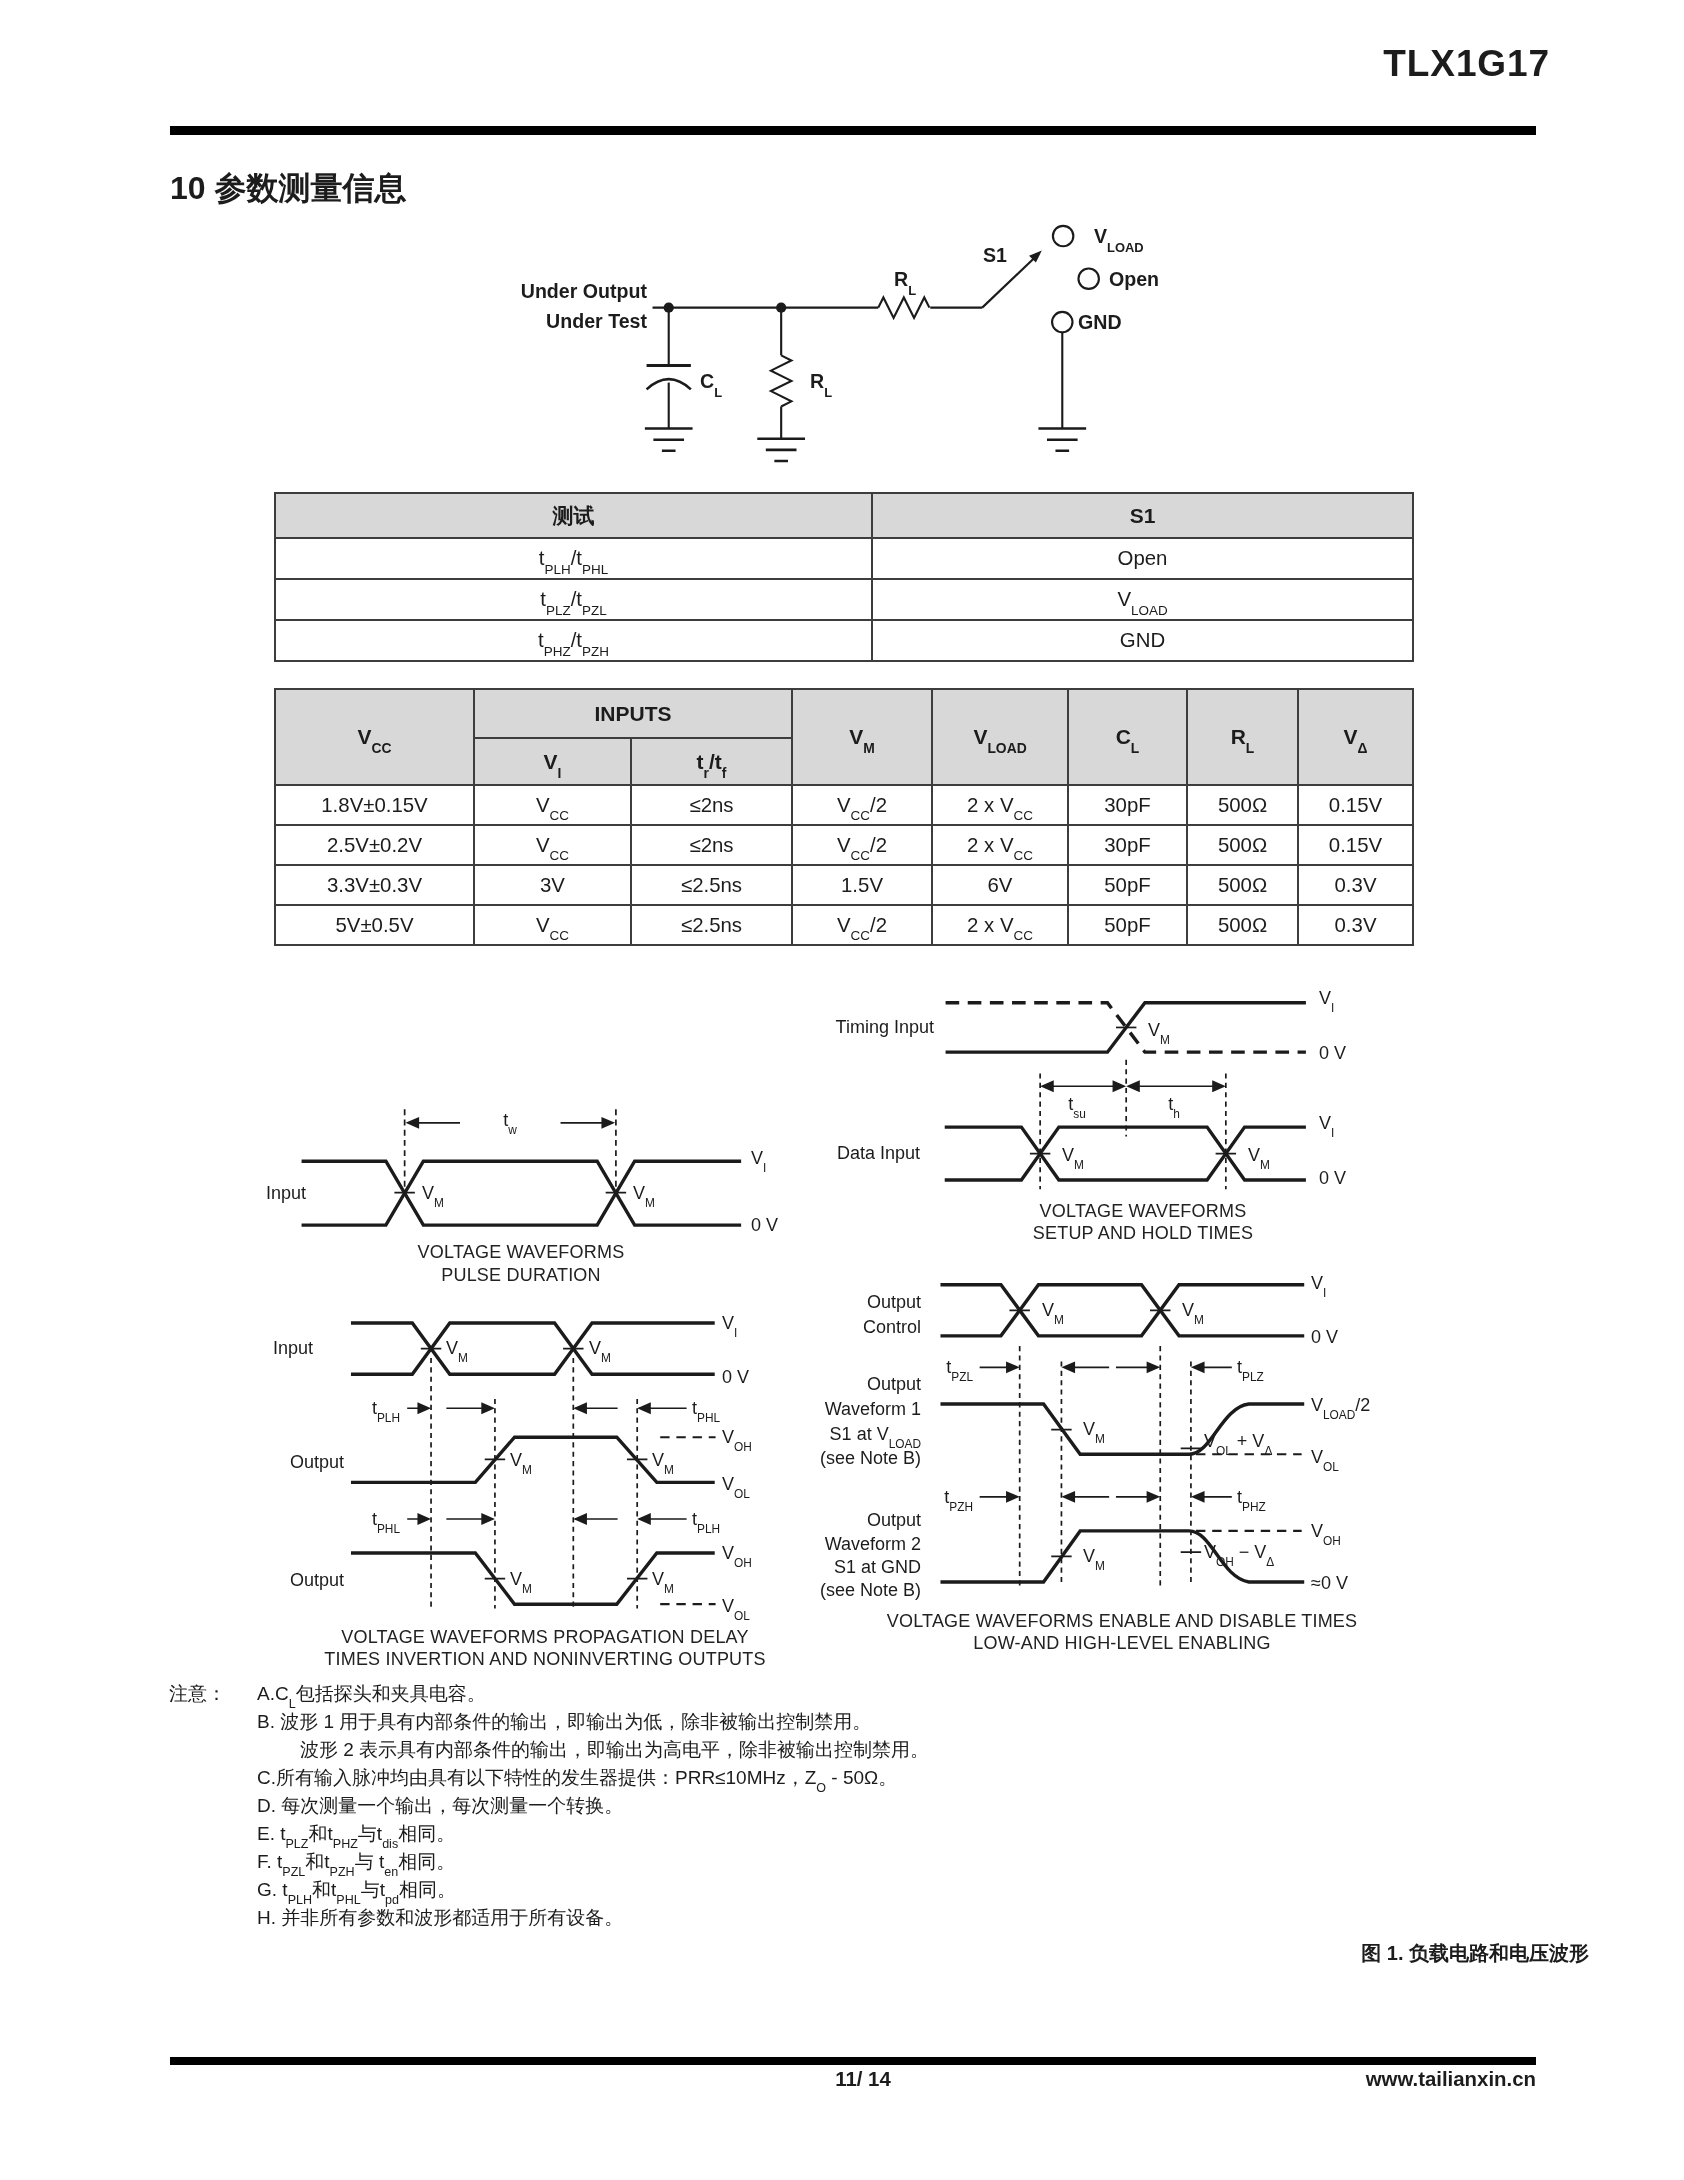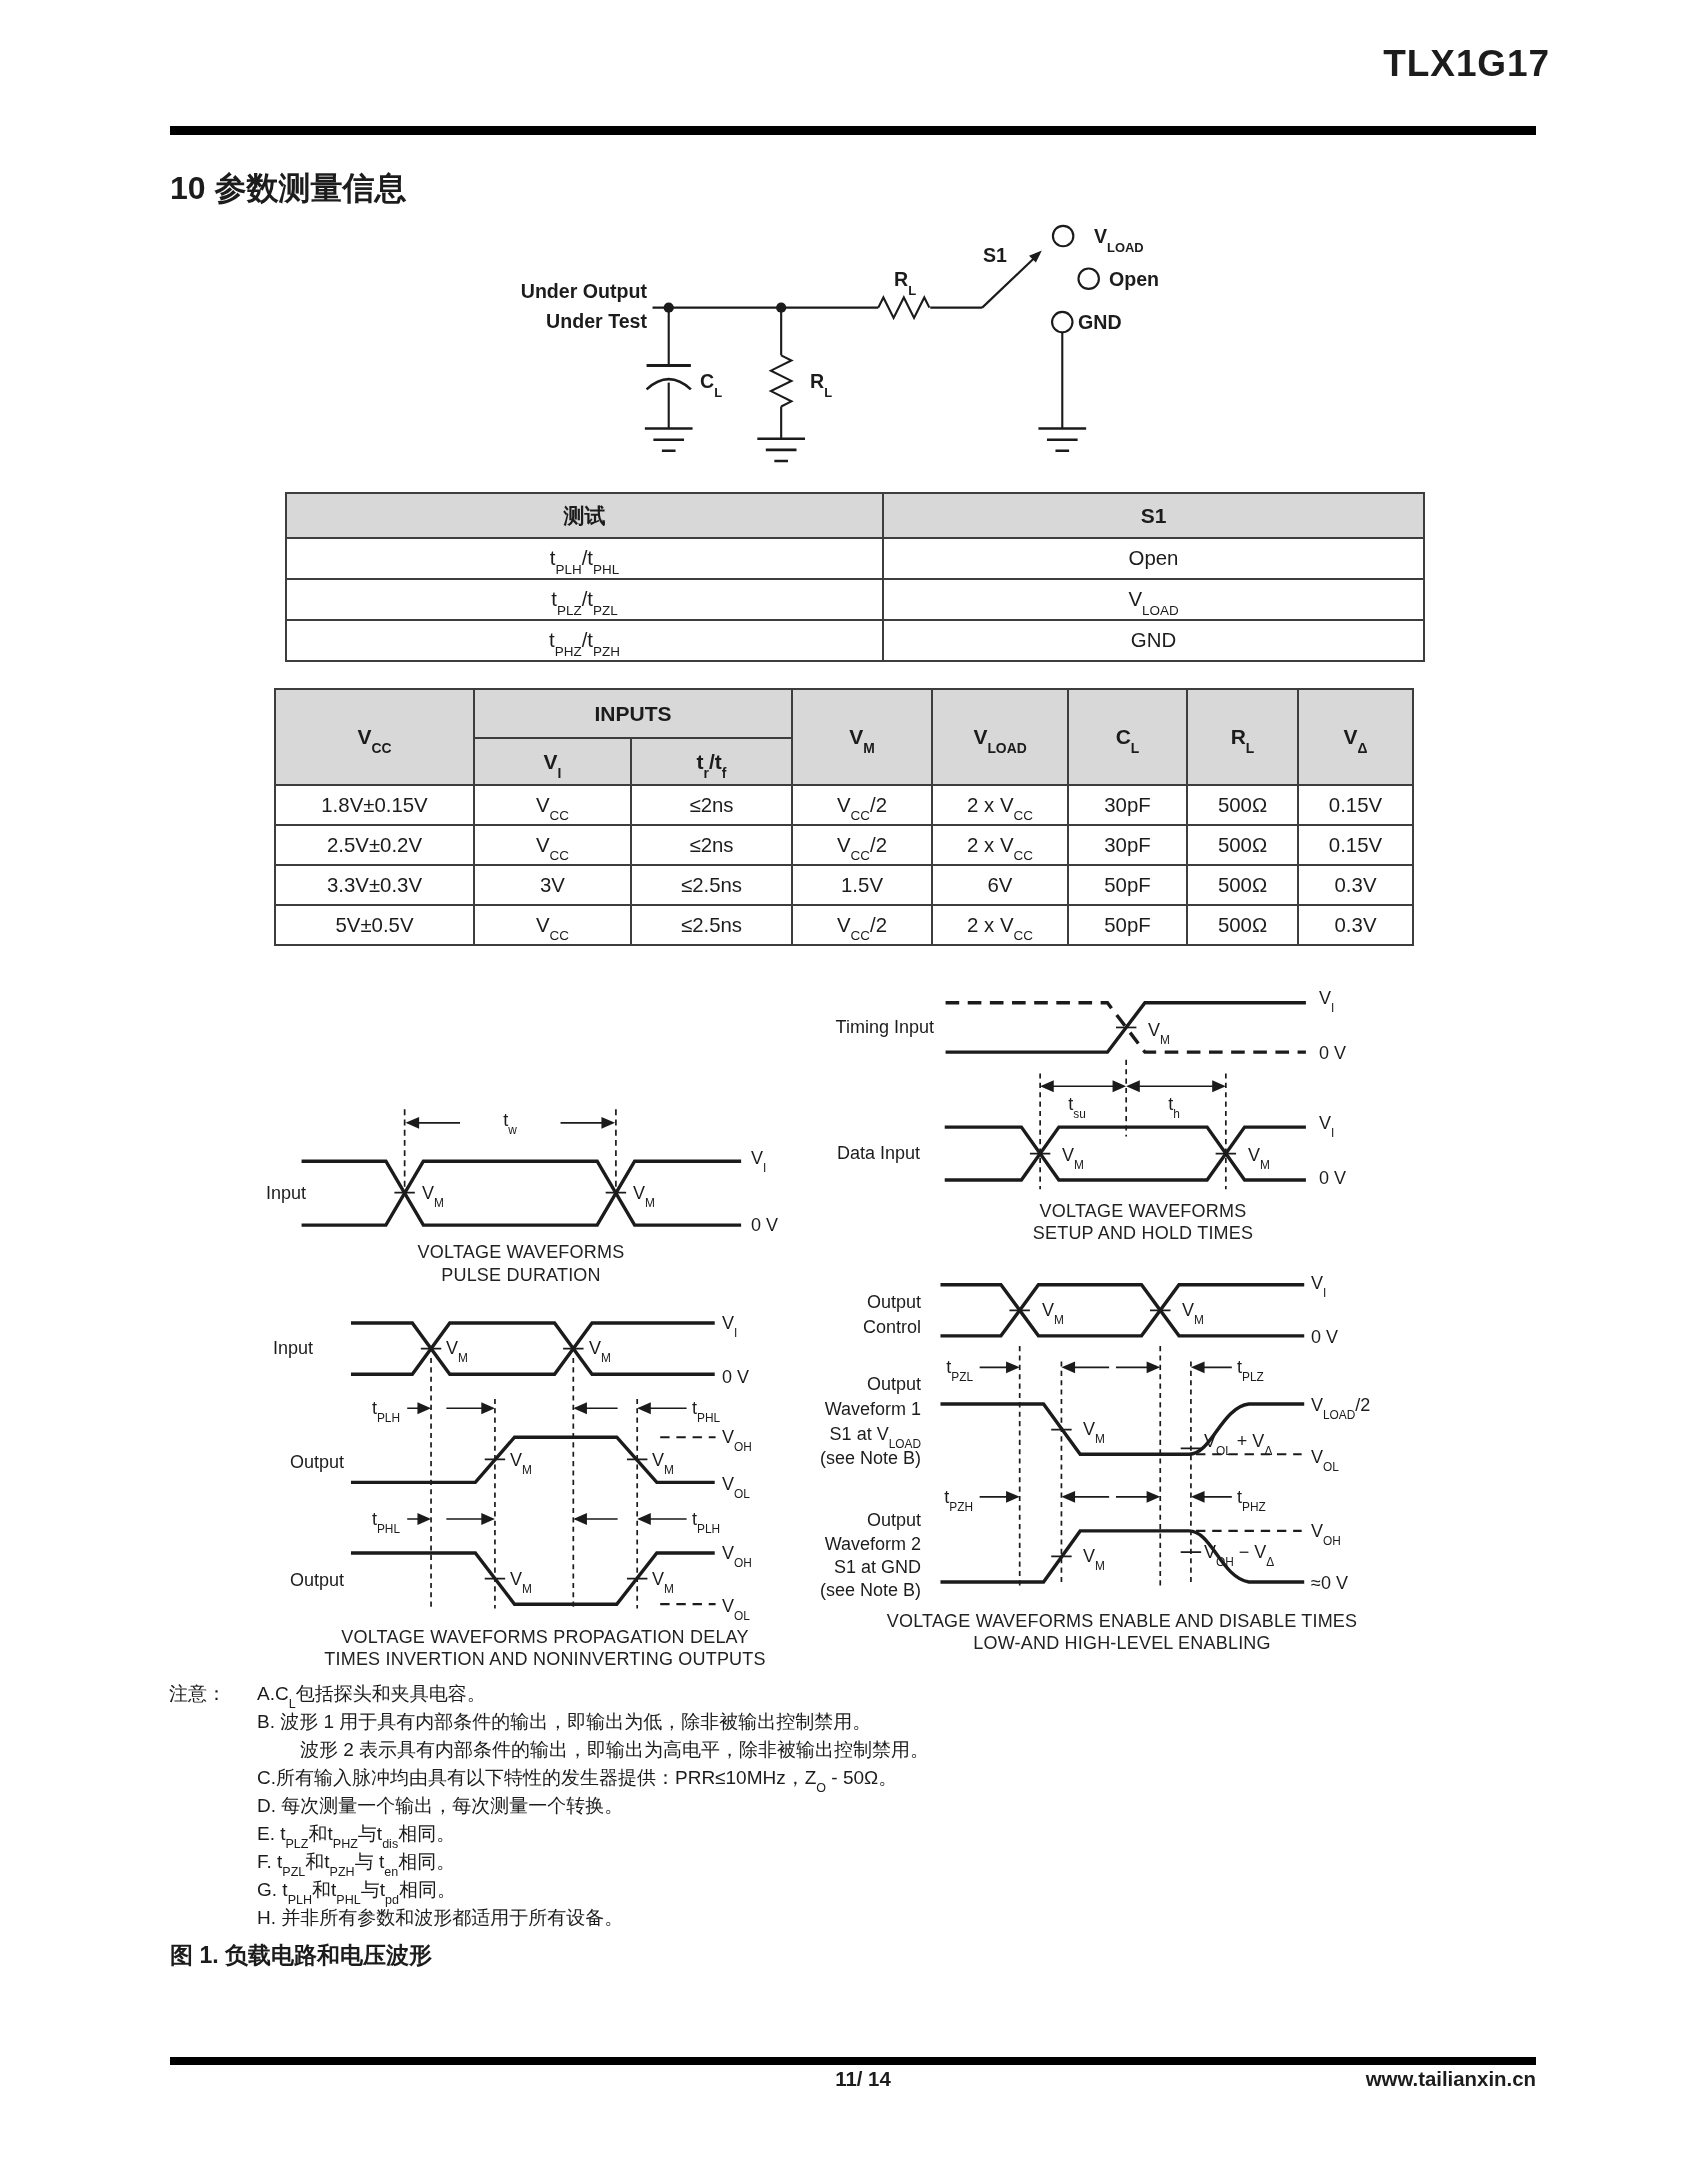--- a/index.html
+++ b/index.html
@@ -4,27 +4,27 @@
 <style>
   html,body{margin:0;padding:0;background:#e8e8e8;}
   .page{position:relative;width:1685px;height:2181px;background:#ffffff;
         font-family:"Liberation Sans", sans-serif;color:#1c1c1c;overflow:hidden;}
   
   .brand{position:absolute;top:43px;right:135px;font-size:37px;font-weight:800;letter-spacing:0.9px;}
   .rule{position:absolute;left:170px;width:1366px;height:9.4px;background:#000;}
   .rule.top{top:126px;}
   .rule.bottom{top:2057px;height:7.7px;}
   .section-title{position:absolute;left:170px;top:167px;font-size:32px;font-weight:bold;}
-  .fig1-caption{position:absolute;left:170px;width:1419px;top:1940px;text-align:left;
-                font-size:23px;font-weight:bold;}
+  .fig1-caption{position:absolute;left:170px;width:1419px;top:1940px;text-align:right;
+                font-size:20px;font-weight:bold;}
   .page-num{position:absolute;left:0;width:1726px;top:2068px;text-align:center;font-size:20.4px;font-weight:bold;}
   .website{position:absolute;right:149px;top:2068px;font-size:20.4px;font-weight:bold;}
   
   table{border-collapse:collapse;table-layout:fixed;position:absolute;background:#fff;}
-  .t1{left:274px;top:492px;width:1138px;margin-left:11px;}
+  .t1{left:274px;top:492px;width:1138px;}
   .t2{left:274px;top:688px;width:1138px;}
   th,td{border:2.1px solid #3d3d3d;text-align:center;padding:0;font-size:20.4px;overflow:hidden;}
   th{background:#d8d8d8;font-weight:bold;font-size:21px;}
   .t1 th{height:43px;} .t1 td{height:39px;border-radius:6px;}
   .t2 .hr1 th{height:47px;} .t2 .hr2 th{height:45px;} .t2 td{height:38px;}
   sub{font-size:66%;line-height:0;position:relative;top:0.28em;letter-spacing:0;}
   
   .diagram{position:absolute;left:0;top:0;}
   
   .ovl{position:absolute;left:0;top:0;width:1685px;height:2181px;pointer-events:none;}

